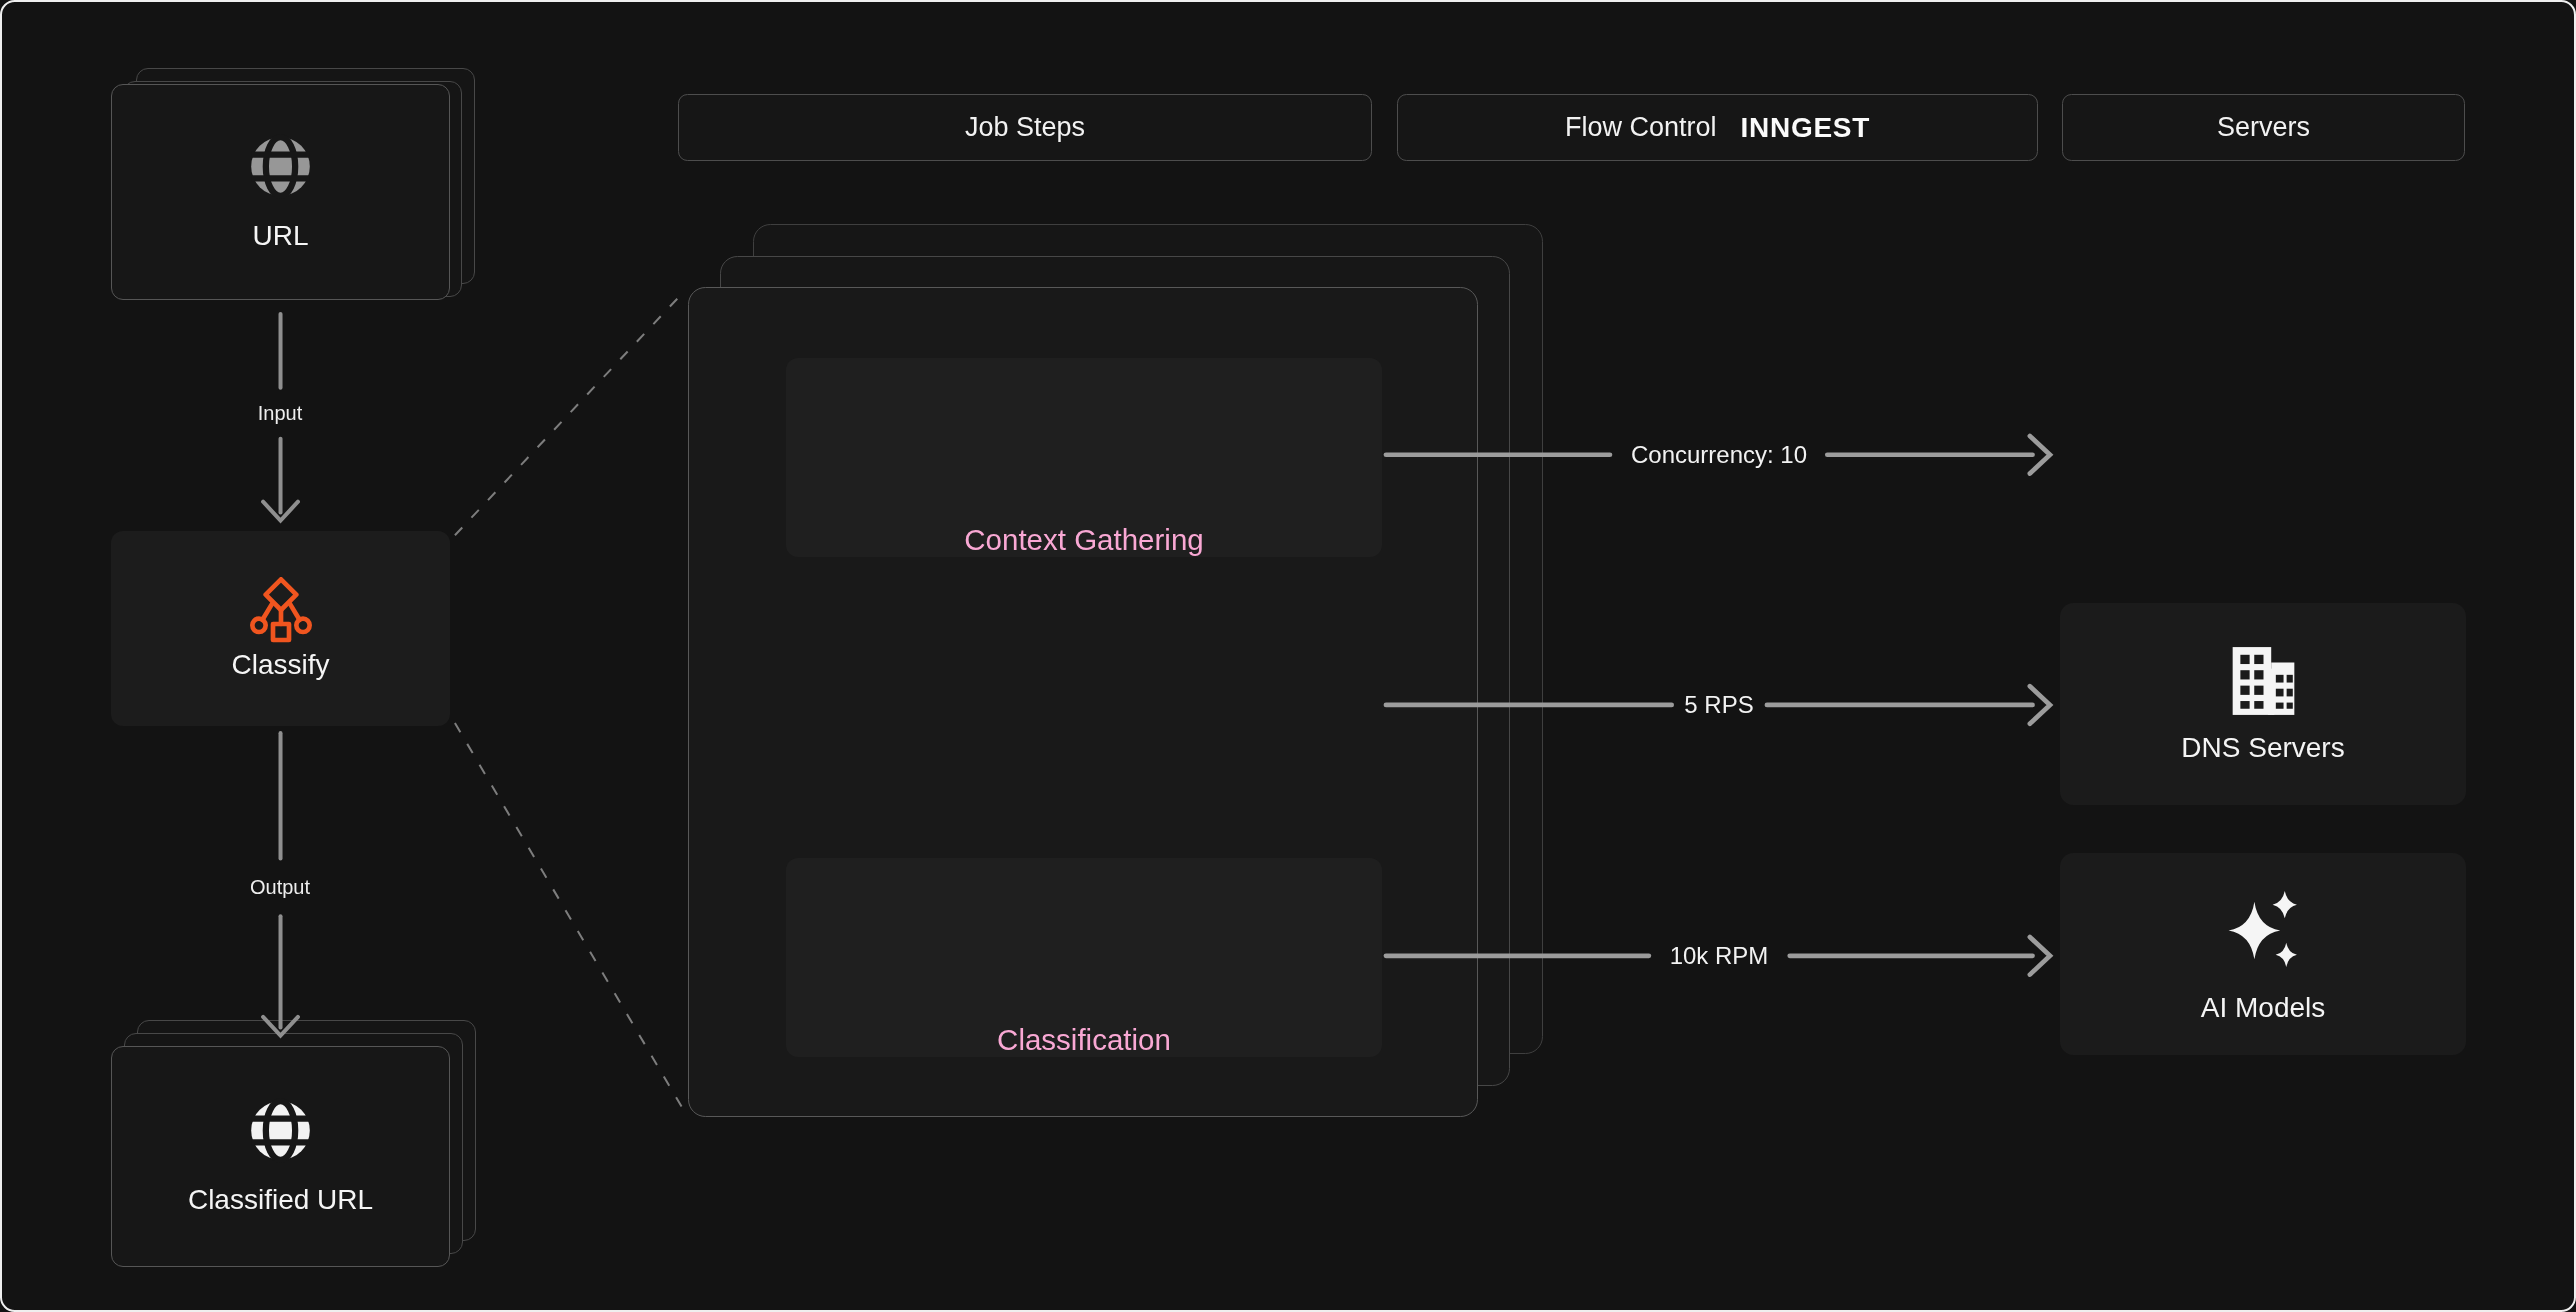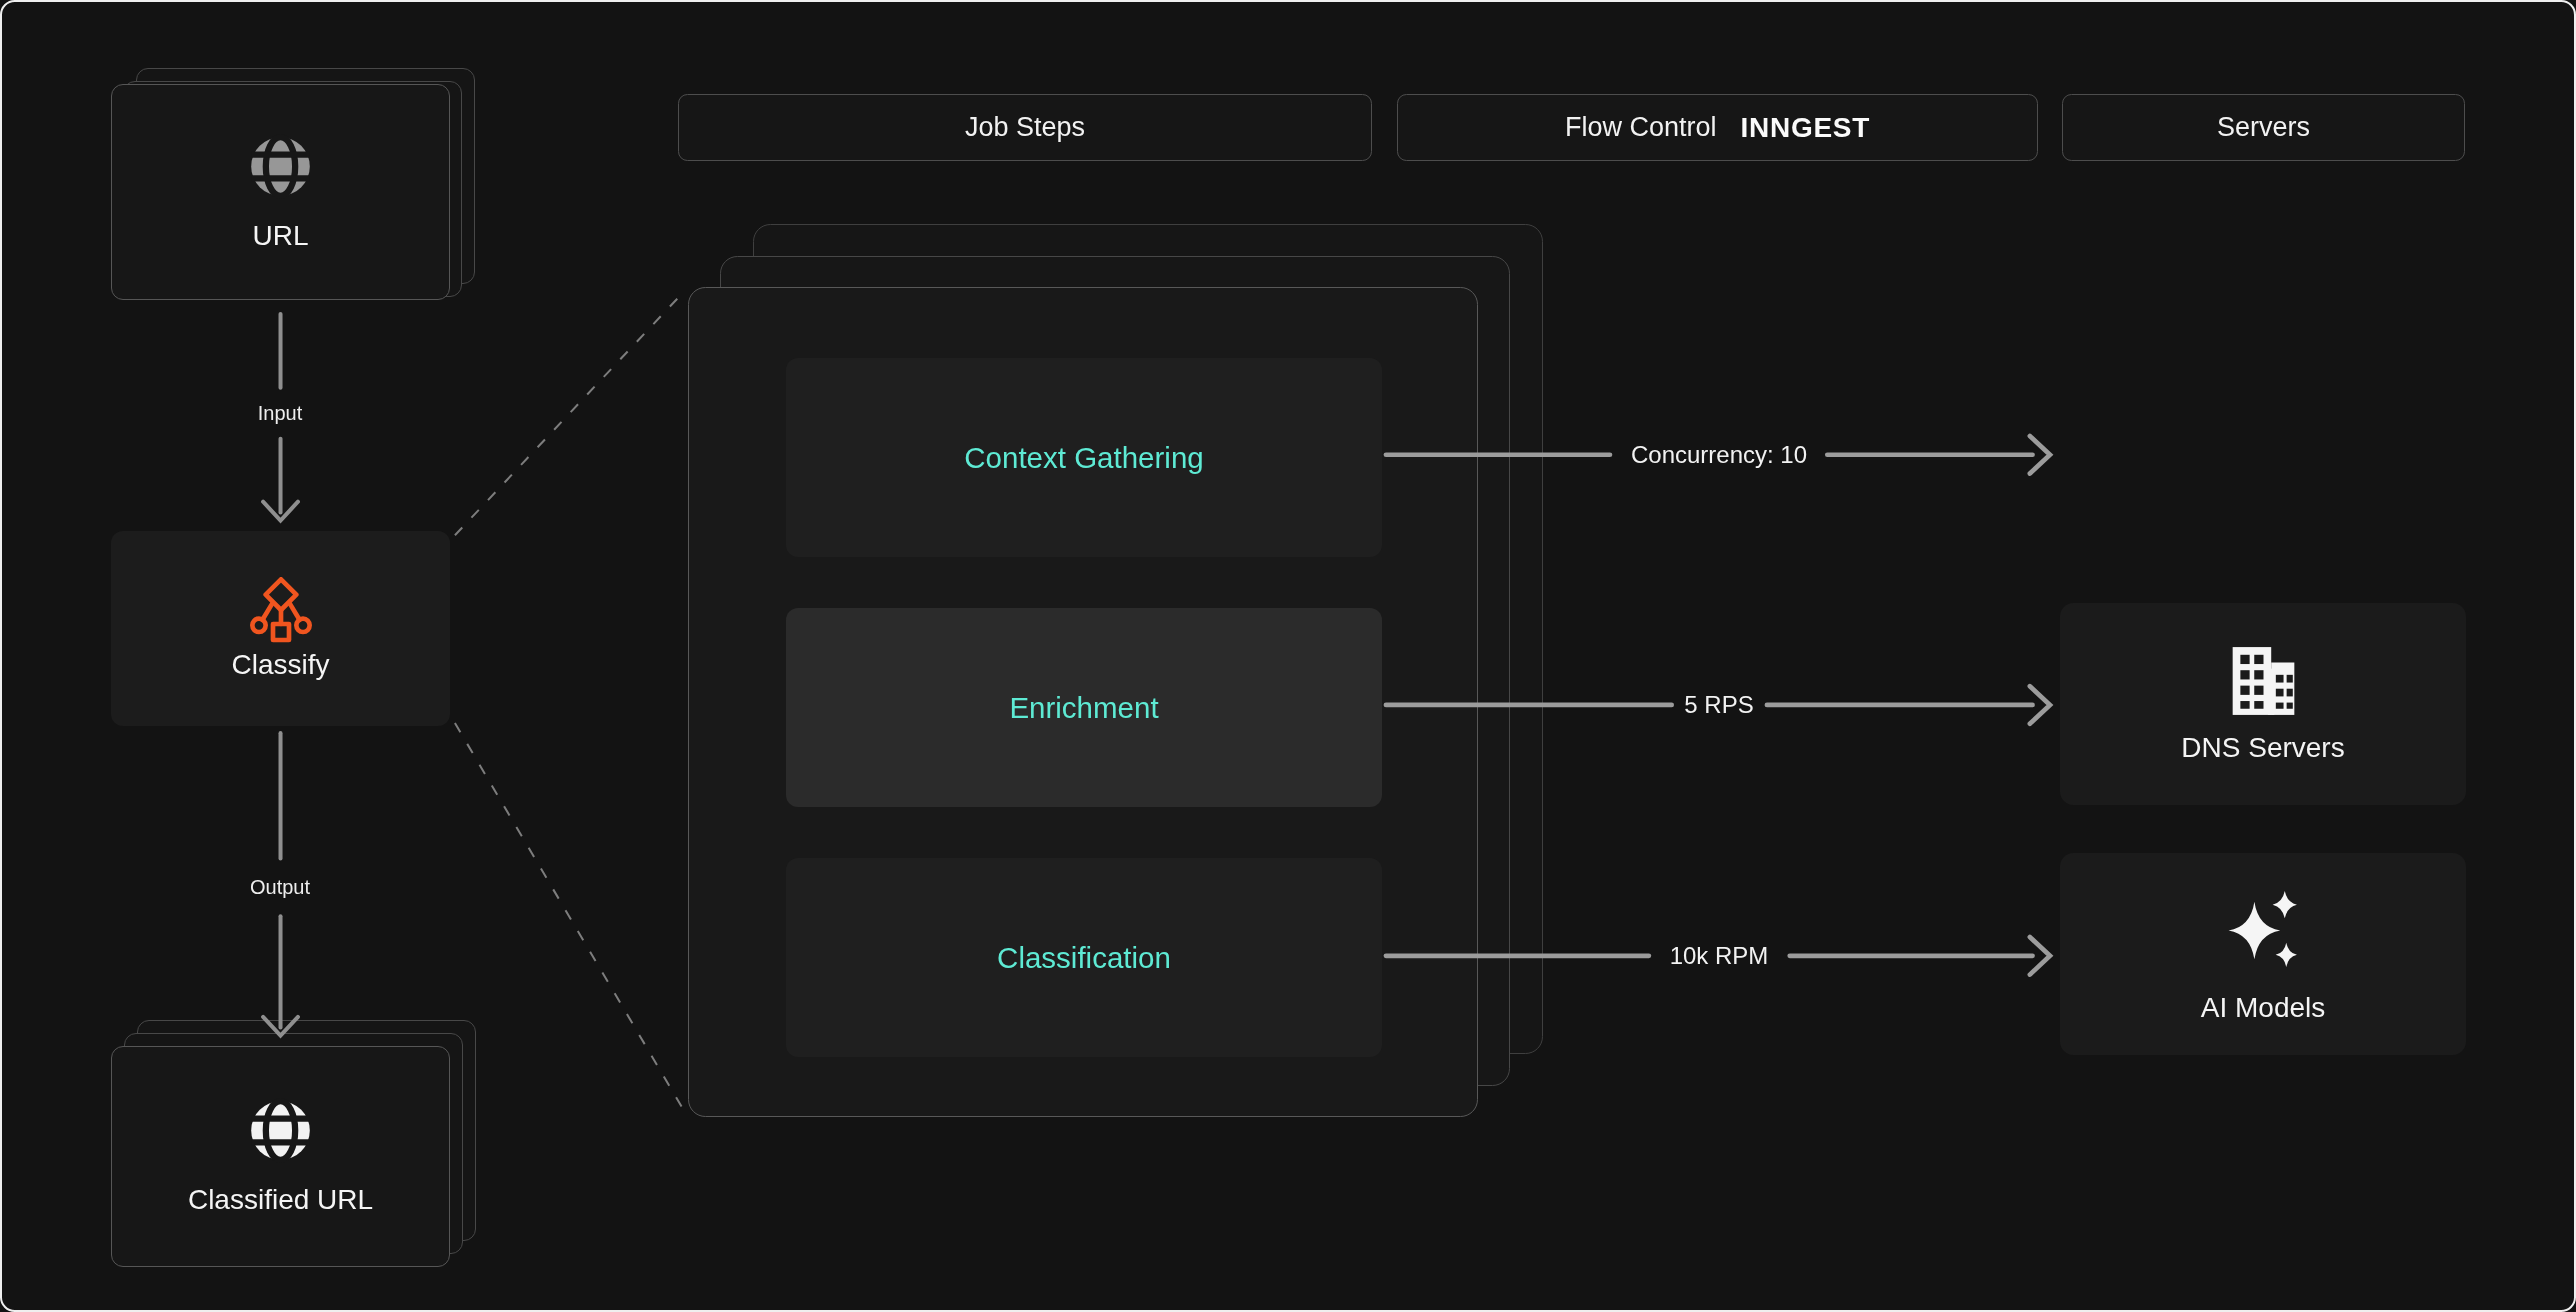--- a/index.html
+++ b/index.html
@@ -36,22 +36,22 @@
   #stack-out .stack-front{left:111px;top:1046px;width:339px;height:221px;gap:20px;}
   #stack-out .g1{left:124px;top:1033px;width:339px;height:221px;}
   #stack-out .g2{left:137px;top:1020px;width:339px;height:221px;}
   
   .panel{position:absolute;width:790px;height:830px;box-sizing:border-box;border-radius:17.4px;}
   #panel-back{left:753px;top:224px;background:#161616;border:1.3px solid #3f3f3f;}
   #panel-mid{left:720px;top:256px;background:#171717;border:1.3px solid #474747;}
   #panel-front{left:688px;top:287px;background:#191919;border:1.3px solid #585858;}
   .step{
     position:absolute;left:97px;width:596px;height:199px;border-radius:12px;
-    background:#1f1f1f;display:flex;align-items:center;justify-content:center;
-    color:#5eead4;font-size:29.5px;
+    background:#1f1f1f;display:flex;align-items:flex-end;justify-content:center;
+    color:#f9a8d4;font-size:29.5px;
   }
   .step.hl{background:#2b2b2b;}
   #step-1{top:70px;}
   #step-2{top:320px;}
   #step-3{top:570px;}
   
   .ctx-card{
     position:absolute;left:2060px;width:406px;height:202px;border-radius:13.4px;
     background:#1b1b1b;display:flex;flex-direction:column;align-items:center;justify-content:center;
     gap:14.8px;color:#f5f5f5;
@@ -172,23 +172,20 @@
       </svg>
       <span class="label">Classified URL</span>
     </div>
   </div>
 
   <div class="panel" id="panel-back"></div>
   <div class="panel" id="panel-mid"></div>
   <div class="panel" id="panel-front">
     <div class="step" id="step-1">
       <span>Context Gathering</span>
-    </div>
-    <div class="step hl" id="step-2">
-      <span>Enrichment</span>
     </div>
     <div class="step" id="step-3">
       <span>Classification</span>
     </div>
   </div>
 
   <div class="flow-label" id="lbl-row1">Concurrency: 10</div>
   <div class="flow-label" id="lbl-row2">5 RPS</div>
   <div class="flow-label" id="lbl-row3">10k RPM</div>
 

